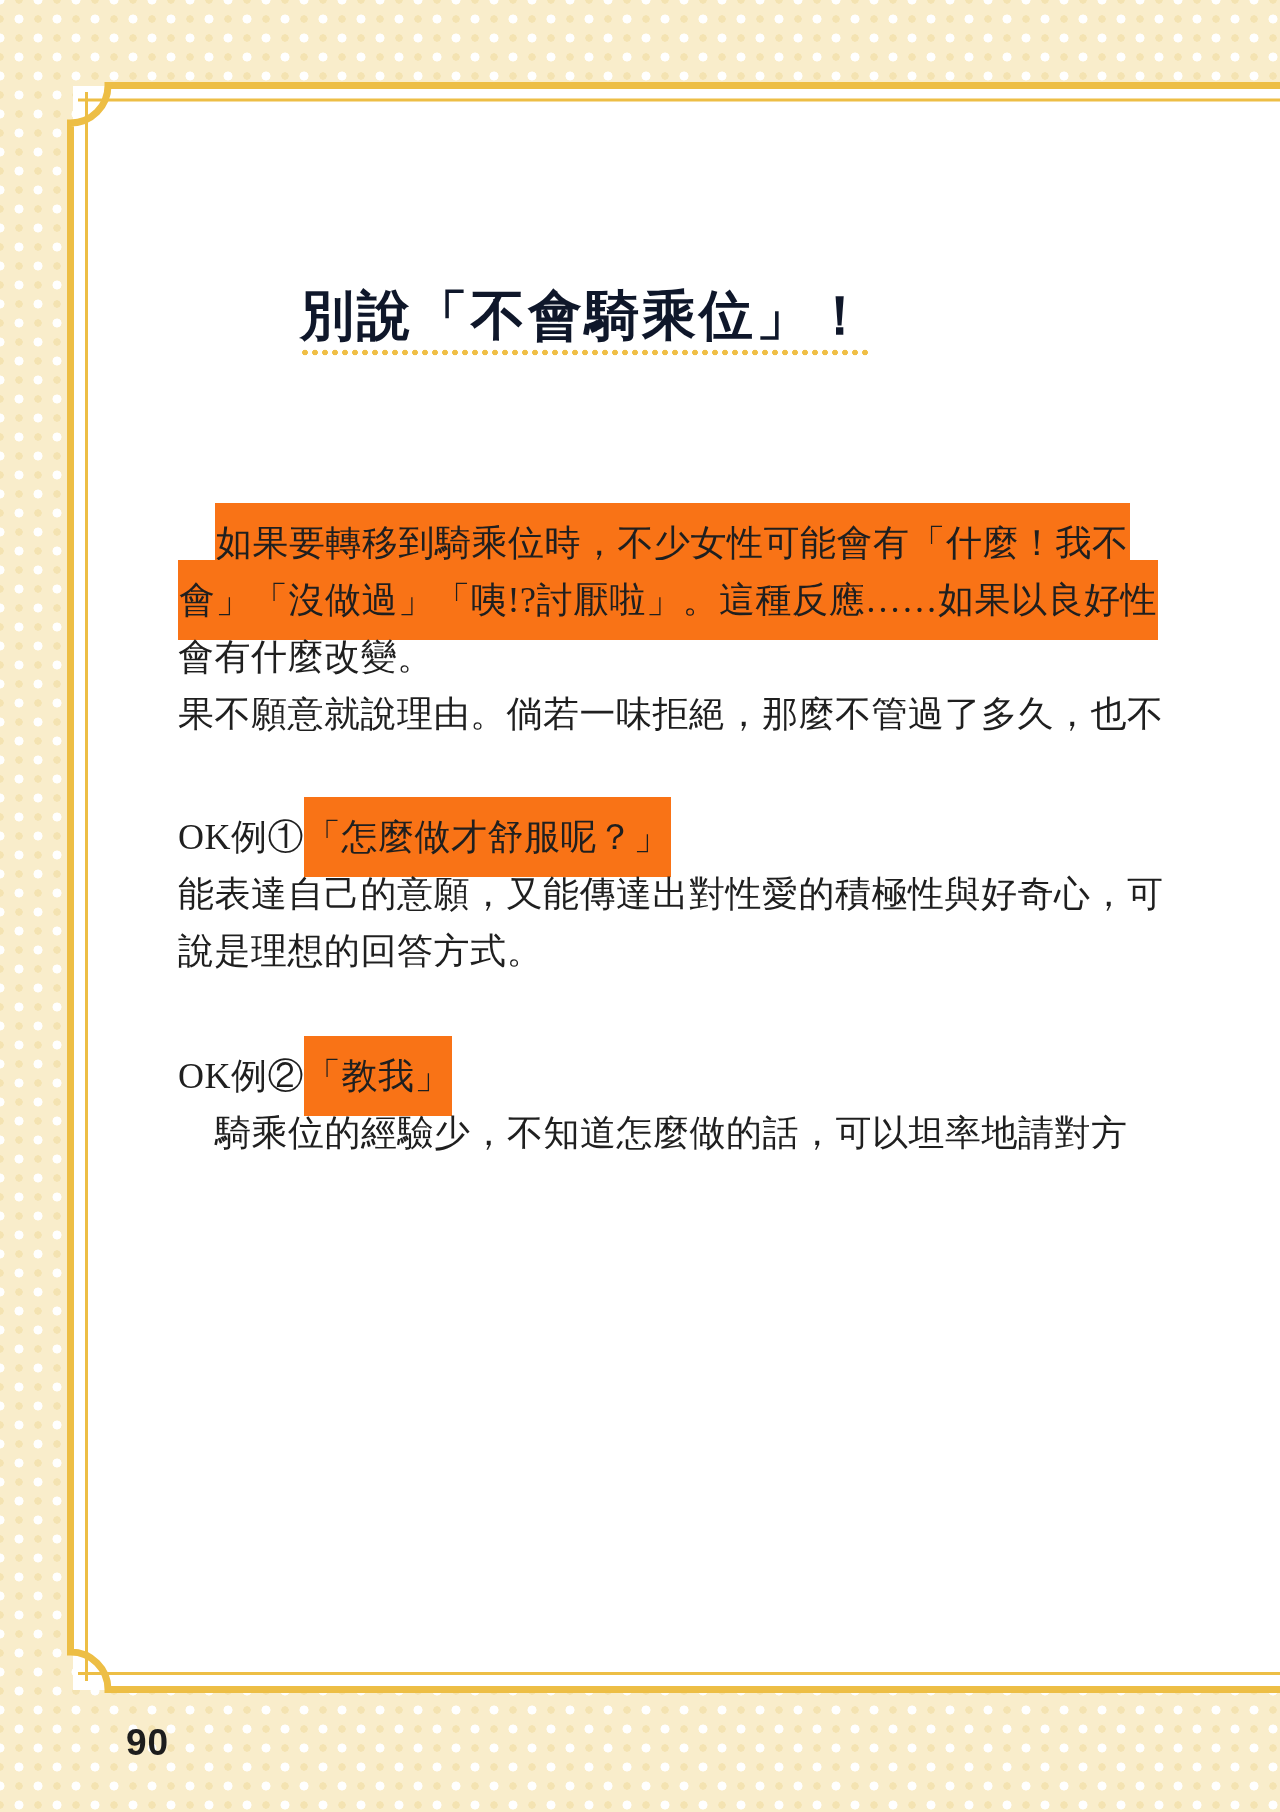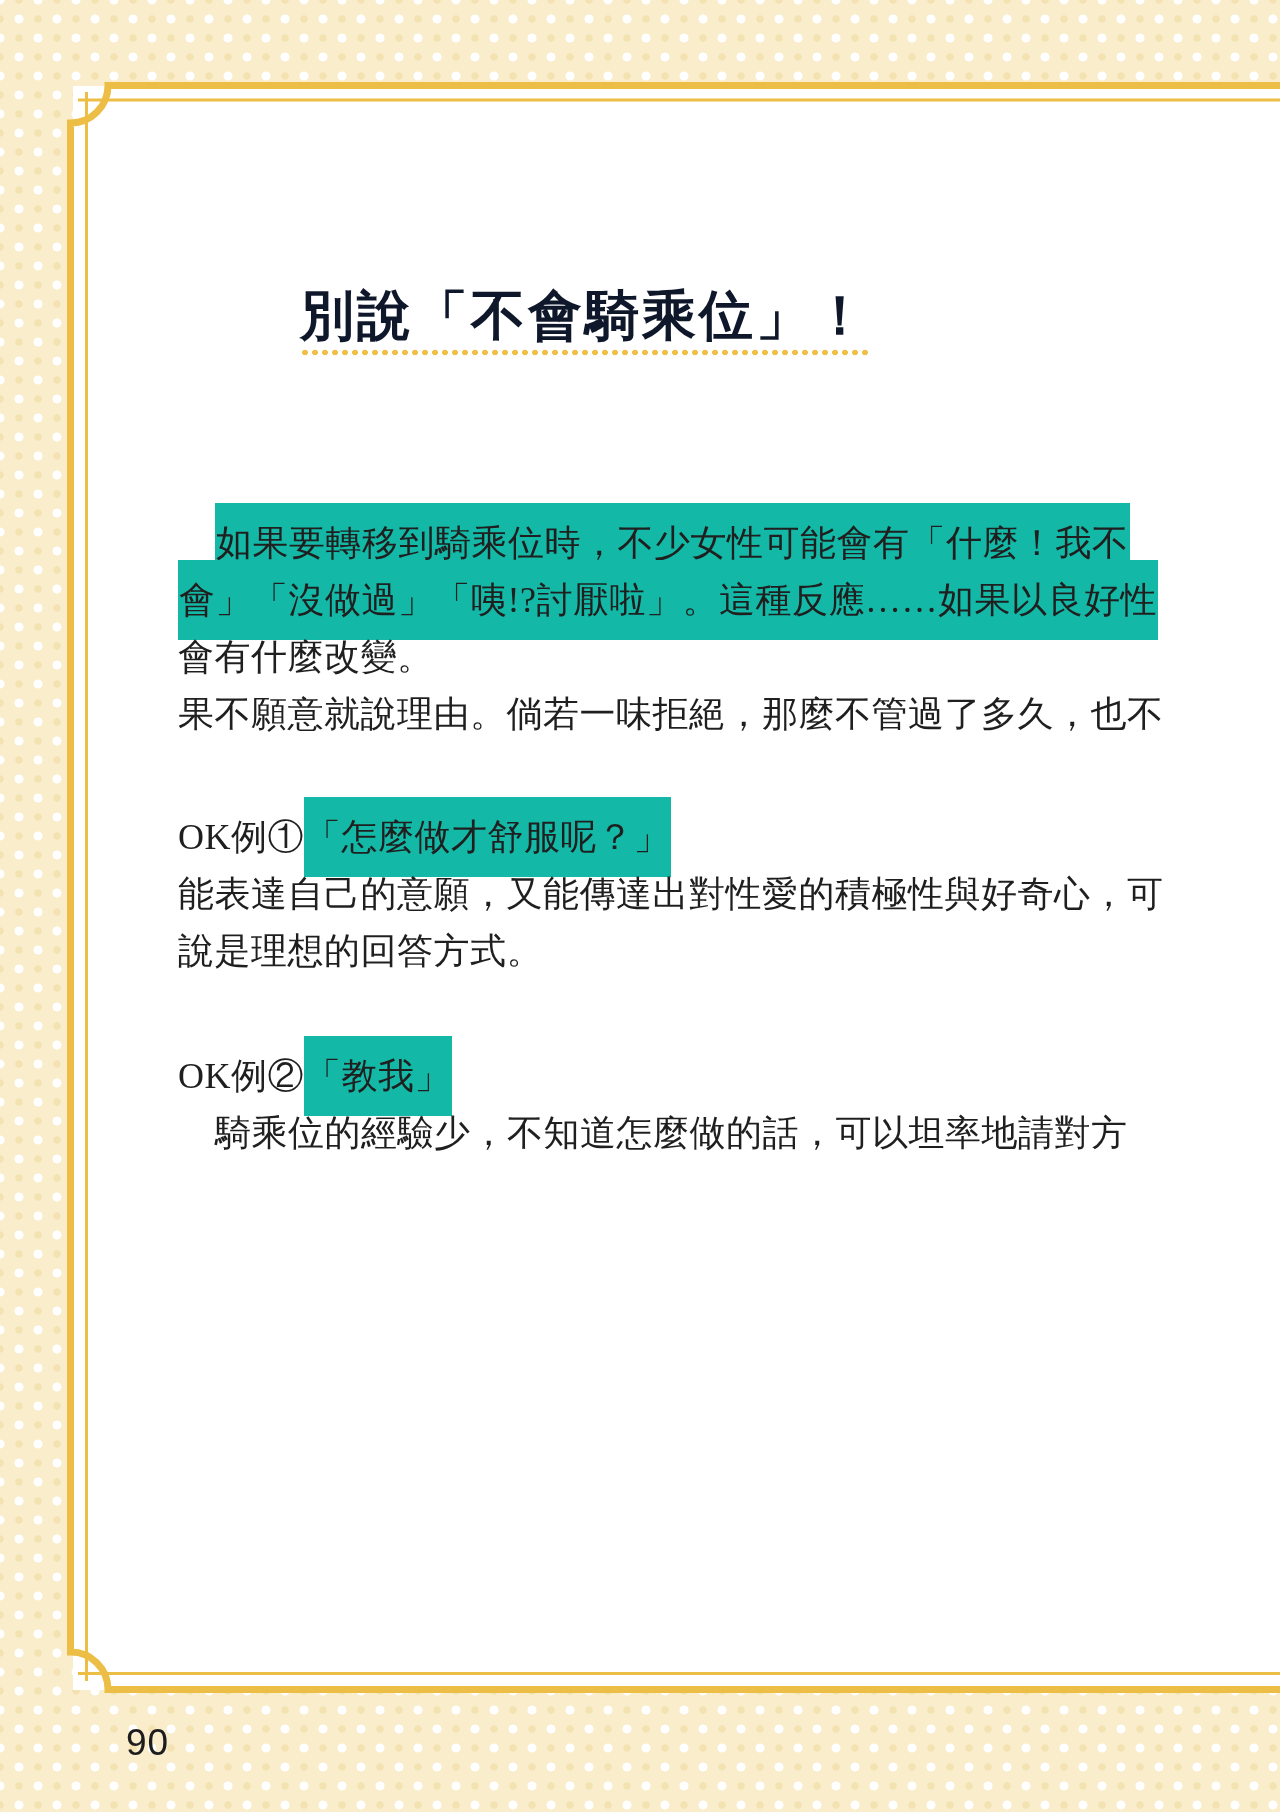--- a/index.html
+++ b/index.html
@@ -40,26 +40,26 @@
     background-size:10px 7px;background-position:0 0;background-repeat:repeat-x;
   }
 
   .body-text{
     position:absolute;left:178px;top:515px;width:940px;
     font-size:36px;line-height:57px;color:#1F1F1F;
     letter-spacing:0.5px;
   }
   .line{height:57px;white-space:nowrap;}
   .line.indent{padding-left:37px;}
-  .hl{background:#14b8a6;padding:20px 1px;}
+  .hl{background:#f97316;padding:20px 1px;}
 
   .page-number{
     position:absolute;left:126px;top:1722px;
     font-family:"Liberation Sans","DejaVu Sans",sans-serif;
-    font-weight:normal;font-size:37px;color:#1D1D1D;letter-spacing:1px;
+    font-weight:bold;font-size:37px;color:#1D1D1D;letter-spacing:1px;
   }
 </style>
 </head>
 <body>
 
 <div class="page-bg"></div>
 
 <div class="panel"></div>
 
 <svg class="frame-svg" viewBox="0 0 1280 1812" xmlns="http://www.w3.org/2000/svg">

